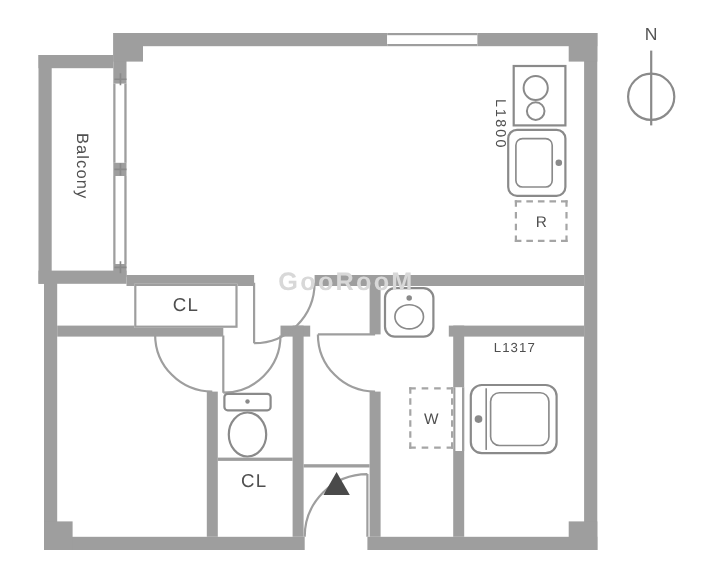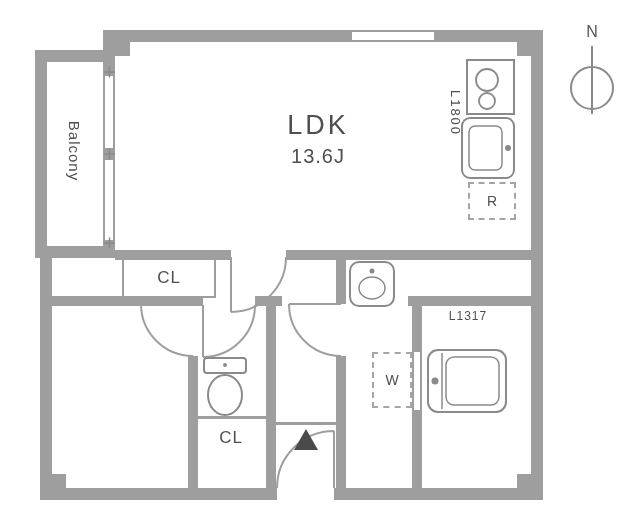--- a/index.html
+++ b/index.html
@@ -127,32 +127,29 @@
       <circle cx="435" cy="381" r="3.5" fill="#8a8a8a" stroke="none"></circle>
     </g>
 
     <g stroke="#8a8a8a" stroke-width="1.5">
       <path d="M104,72 h11 M109.5,66.5 v11"></path>
       <path d="M104,154 h11 M109.5,148.5 v11"></path>
       <path d="M104,243 h11 M109.5,237.5 v11"></path>
     </g>
   </svg>
 
-  <div class="room-label" style="left:248px;top:110px;width:140px;">
-    <span class="room-name" style="font-size:27px;">LDK</span>
-    <span class="room-area" style="font-size:20px;">13.6J</span>
-  </div>
 
 
   <div class="small-label vlabel" style="left:20px;top:142px;width:110px;height:18px;font-size:15px;letter-spacing:1px;">Balcony</div>
 
   <div class="small-label" style="left:122px;top:264px;width:94px;height:28px;font-size:17px;letter-spacing:1px;">CL</div>
 
   <div class="small-label" style="left:196px;top:426px;width:70px;height:24px;font-size:17px;letter-spacing:1px;">CL</div>
 
   <div class="small-label vlabel" style="left:408px;top:106px;width:96px;height:14px;font-size:13px;letter-spacing:2px;">L1800</div>
 
   <div class="small-label" style="left:430px;top:308px;width:76px;height:16px;font-size:12px;letter-spacing:1px;">L1317</div>
 
   <div class="small-label" style="left:574px;top:22px;width:36px;height:20px;font-size:16px;color:#555555;">N</div>
 
+  <div class="watermark" style="left:215px;top:242px;width:200px;height:28px;">GooRooM</div>
 
 </div>
 
 </body></html>

